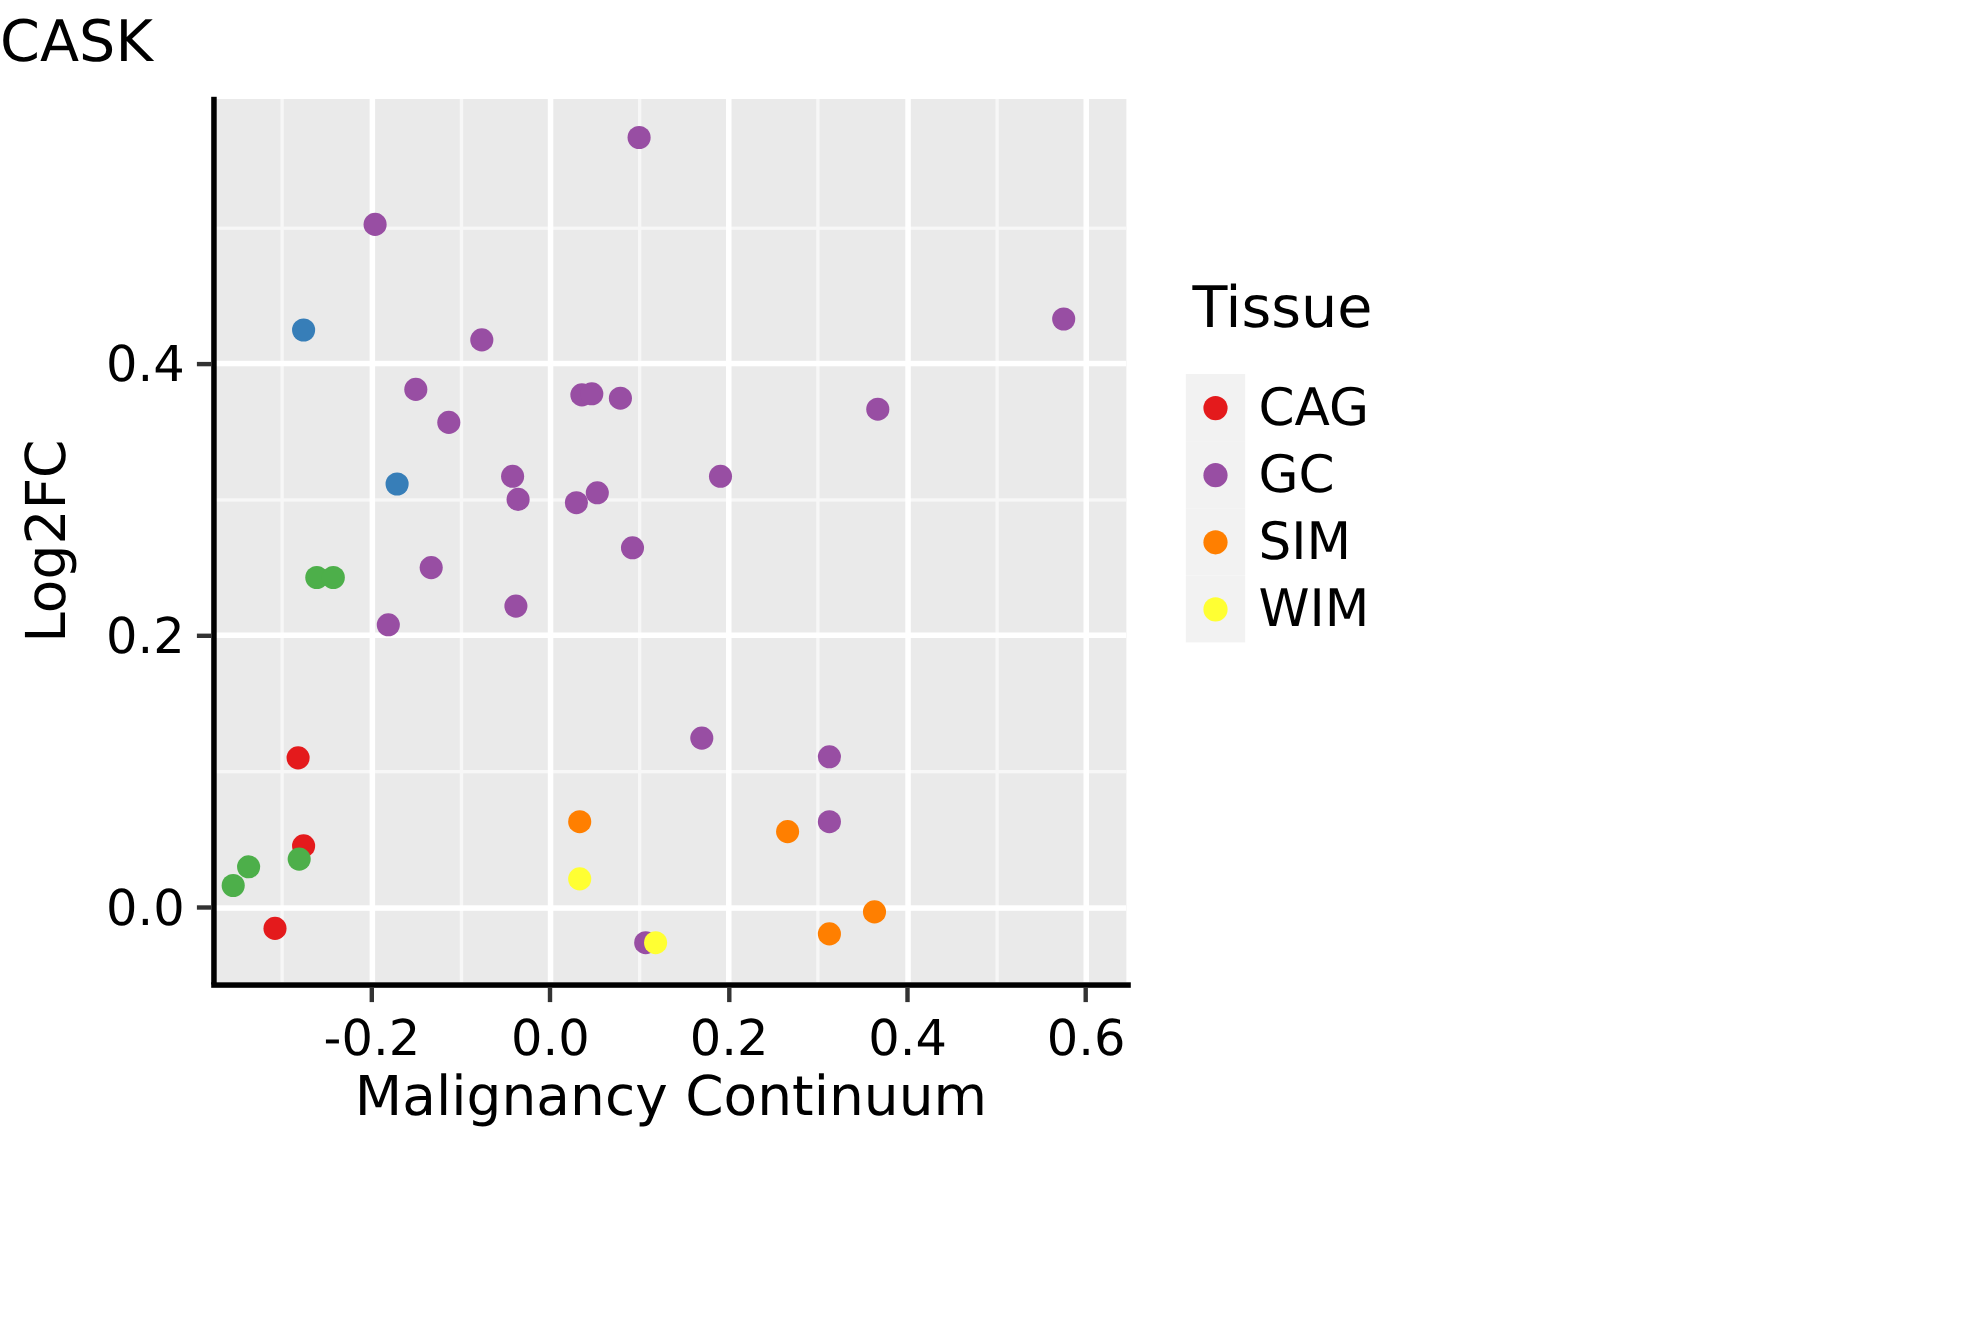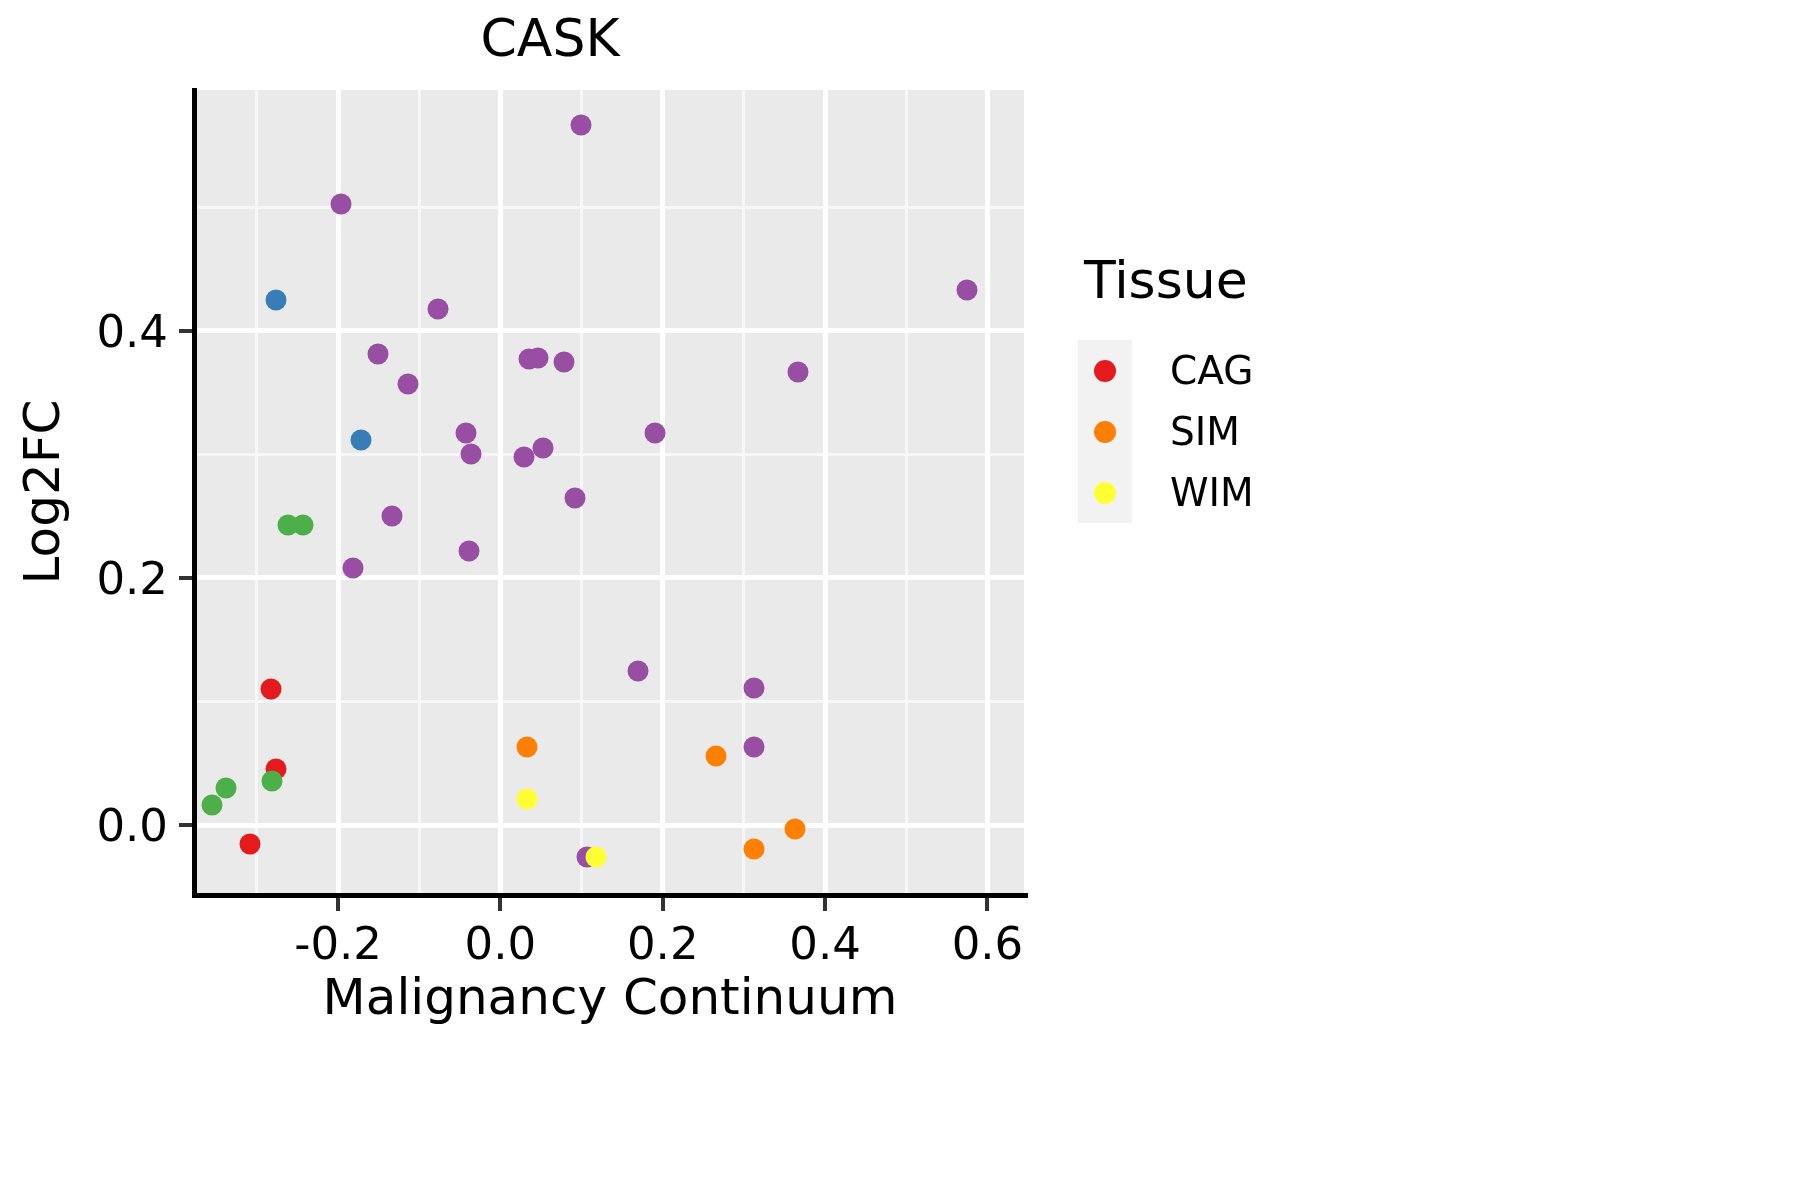--- a/index.html
+++ b/index.html
@@ -19,21 +19,21 @@
     inset: 0;
     background: #ffffff;
   }
 
   
   #plot-title {
     position: absolute;
     left: 0;
     top: 8px;
     width: 1100px;
-    text-align: center;
+    text-align: left;
     font-size: 52px;
     color: #000000;
     font-family: "DejaVu Sans", "Liberation Sans", sans-serif;
     letter-spacing: 0px;
     white-space: nowrap;
   }
 
   
   #panel {
     position: absolute;
@@ -168,23 +168,23 @@
     align-items: center;
     justify-content: center;
     flex: 0 0 auto;
   }
   .legend-dot {
     width: 22px;
     height: 22px;
     border-radius: 50%;
   }
   .legend-label {
-    font-size: 39px;
-    color: #000000;
-    margin-left: 38px;
+    font-size: 47px;
+    color: #000000;
+    margin-left: 12px;
     white-space: nowrap;
     line-height: 1;
   }
 </style>
 </head>
 <body>
 
 <div id="root">
 
   <div id="plot-title">CASK</div>
@@ -280,20 +280,26 @@
     <div id="legend-title">Tissue</div>
     <div id="legend-items">
         <div class="legend-row">
           <div class="legend-key">
             <div class="legend-dot" style="background: rgb(228, 26, 28);"></div>
           </div>
           <div class="legend-label">CAG</div>
         </div>
         <div class="legend-row">
           <div class="legend-key">
+            <div class="legend-dot" style="background: rgb(152, 78, 163);"></div>
+          </div>
+          <div class="legend-label">GC</div>
+        </div>
+        <div class="legend-row">
+          <div class="legend-key">
             <div class="legend-dot" style="background: rgb(255, 127, 0);"></div>
           </div>
           <div class="legend-label">SIM</div>
         </div>
         <div class="legend-row">
           <div class="legend-key">
             <div class="legend-dot" style="background: rgb(255, 255, 51);"></div>
           </div>
           <div class="legend-label">WIM</div>
         </div>

